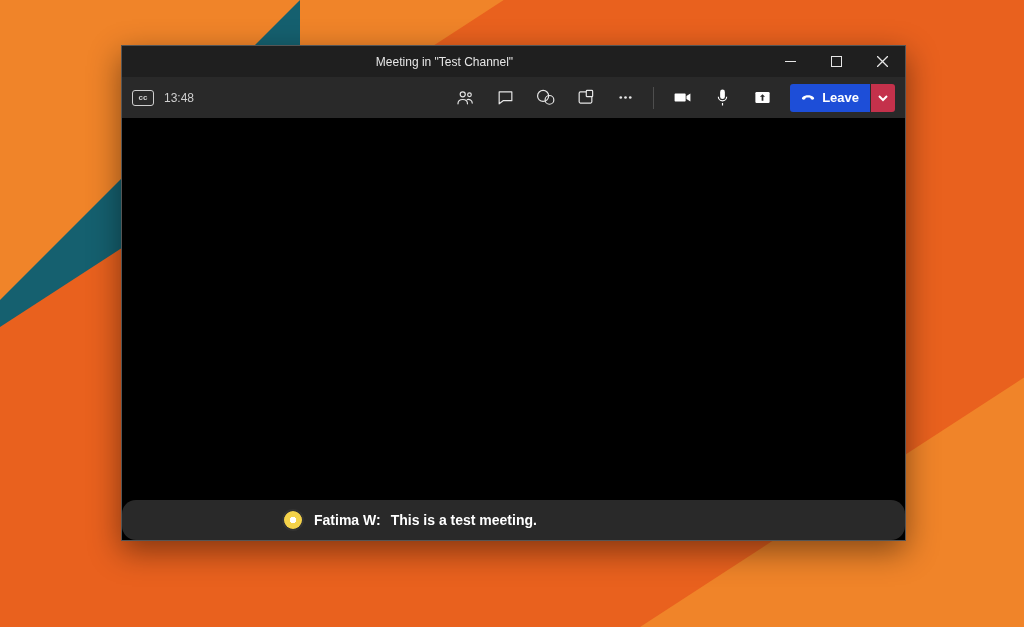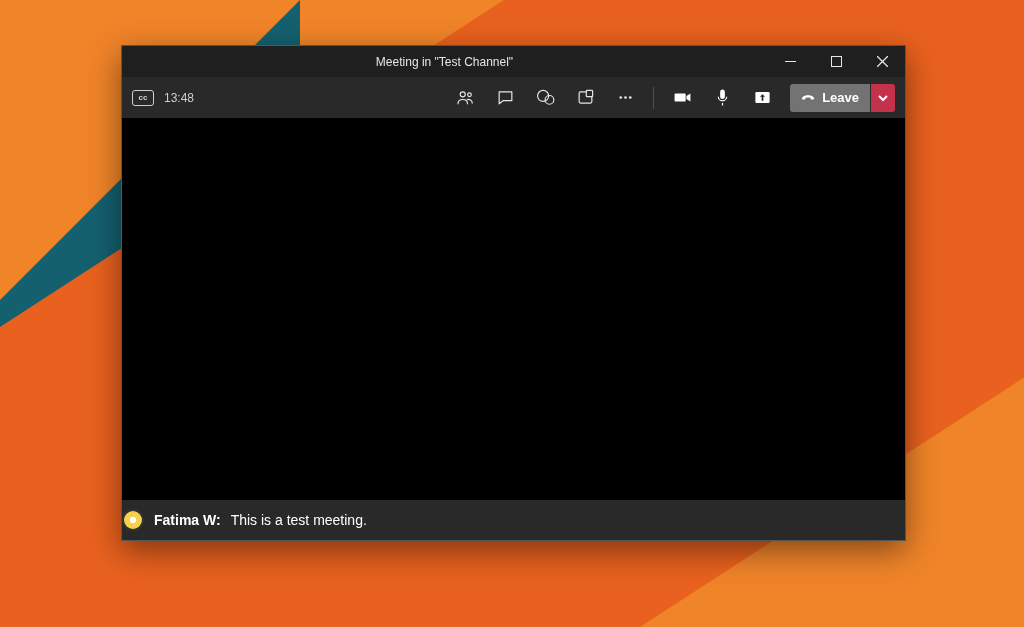--- a/index.html
+++ b/index.html
@@ -21,34 +21,34 @@
   .toolbar{height:41px;background:#292929;display:flex;align-items:center;padding:0 10px;gap:4px;}
   .tl-left{display:flex;align-items:center;gap:10px;color:#cfcfcf;font-size:12px;}
   .cc-badge{display:inline-flex;align-items:center;justify-content:center;
     width:20px;height:14px;border:1.3px solid #cfcfcf;border-radius:3px;font-size:8px;font-weight:600;}
   .tl-spacer{flex:1;}
   .tl-icon{width:36px;height:41px;display:flex;align-items:center;justify-content:center;color:#e6e6e6;}
   .tl-icon svg{width:19px;height:19px;stroke:#e6e6e6;fill:none;stroke-width:1.5;stroke-linecap:round;stroke-linejoin:round;}
   .tl-sep{width:1px;height:22px;background:#4e4e4e;margin:0 6px;}
   .tl-icon.solid svg{fill:#fff;stroke:none;}
   .leave{display:flex;height:28px;margin-left:6px;}
-  .leave-main{background:#737373;color:#fff;display:flex;align-items:center;gap:7px;
+  .leave-main{background:#1d4ed8;color:#fff;display:flex;align-items:center;gap:7px;
     padding:0 11px;border-radius:3px 0 0 3px;font-size:13px;font-weight:600;}
   .leave-main svg{width:14px;height:14px;fill:#fff;}
   .leave-chv{background:#c4314b;width:24px;display:flex;align-items:center;justify-content:center;
     border-radius:0 3px 3px 0;margin-left:1px;}
   .leave-chv svg{width:10px;height:10px;stroke:#fff;stroke-width:2;fill:none;}
   .stage{flex:1;background:#000;}
   .chatbar{height:40px;background:#292929;display:flex;align-items:center;gap:10px;
-    color:#fff;font-size:14px;}
+    padding-left:160px;color:#fff;font-size:14px;border-radius:14px;}
   .avatar{width:22px;height:22px;border-radius:50%;background:#333;position:relative;overflow:hidden;}
   .avatar::before{content:"";position:absolute;inset:2px;border-radius:50%;
     background:radial-gradient(circle at 50% 50%,#fff 0 25%,#f4d24a 26% 70%,#6b4a1a 71%);} 
   .sender{font-weight:600;}
-  .msg{color:#fff;font-weight:400;}
+  .msg{color:#fff;font-weight:700;}
   .colon{font-weight:600;}
 </style>
 </head>
 <body>
 
 <div class="bg">
   <div class="tri-teal"></div>
   <div class="bar-orange"></div>
 </div>
 

